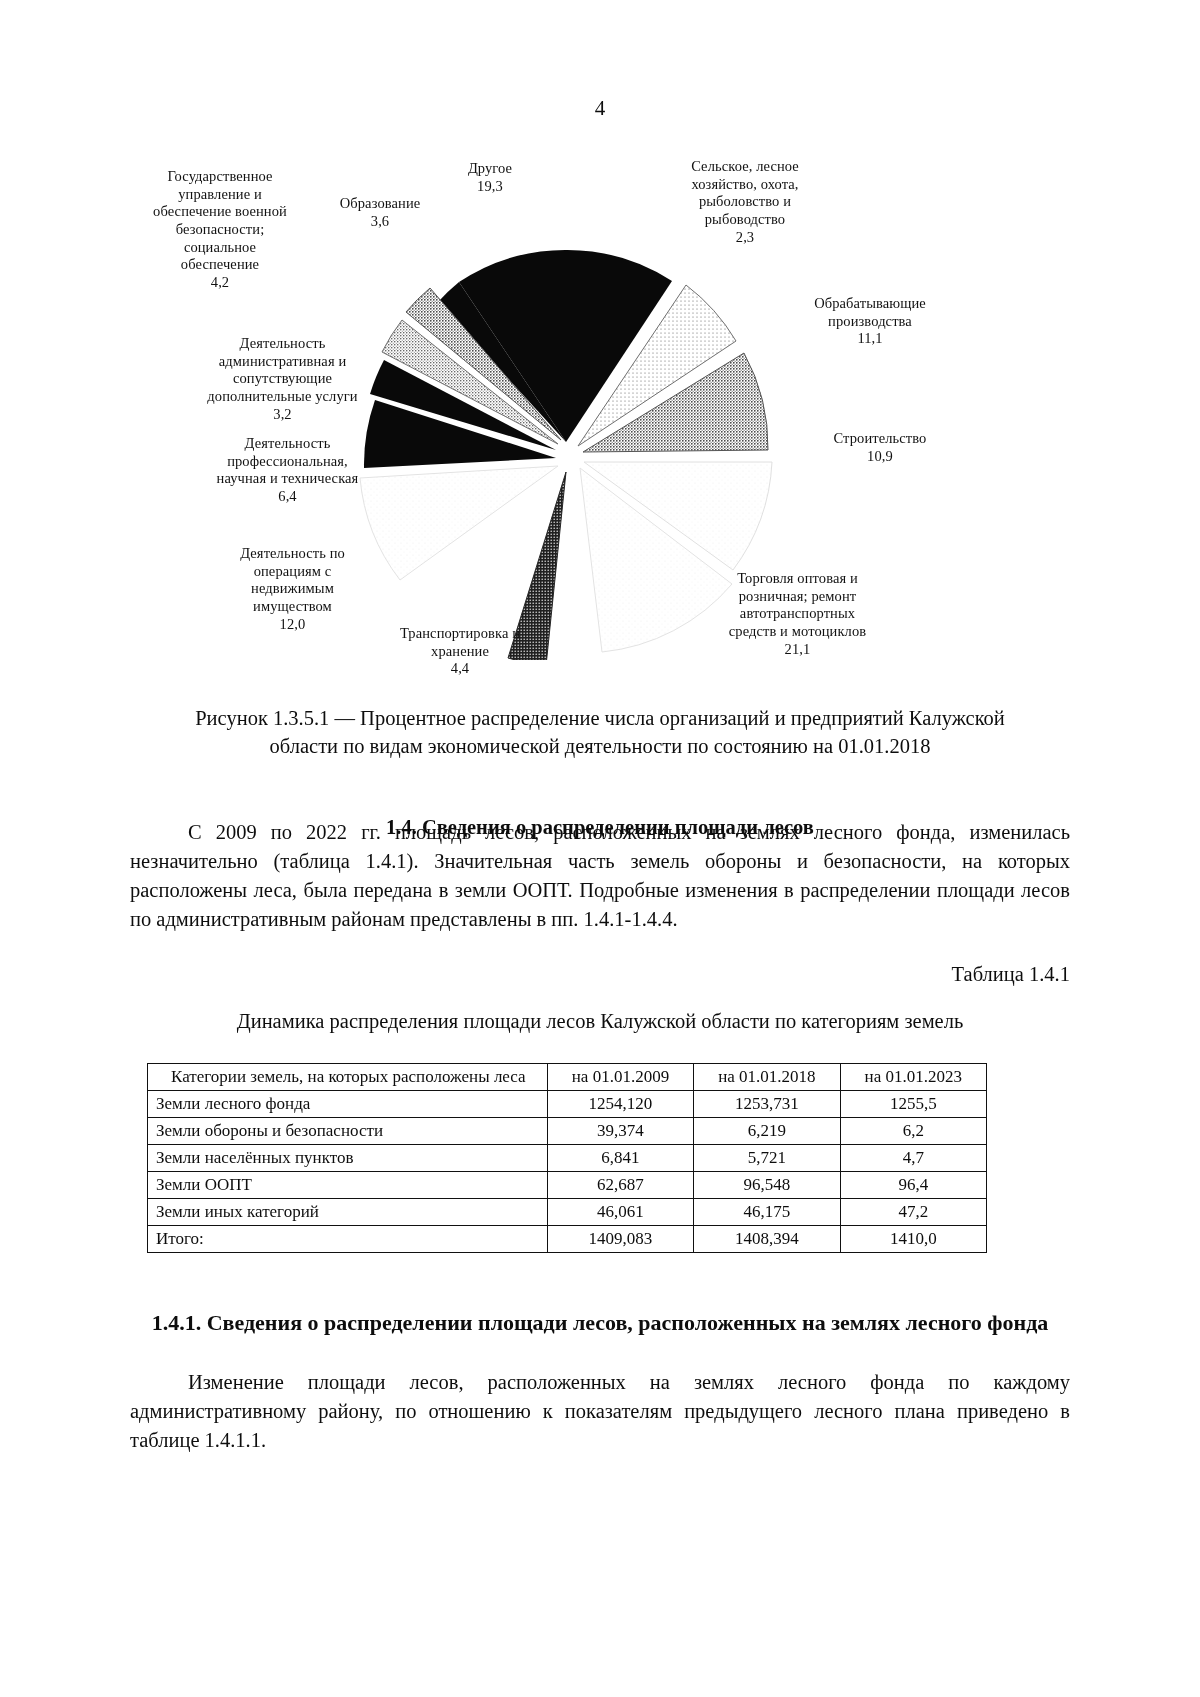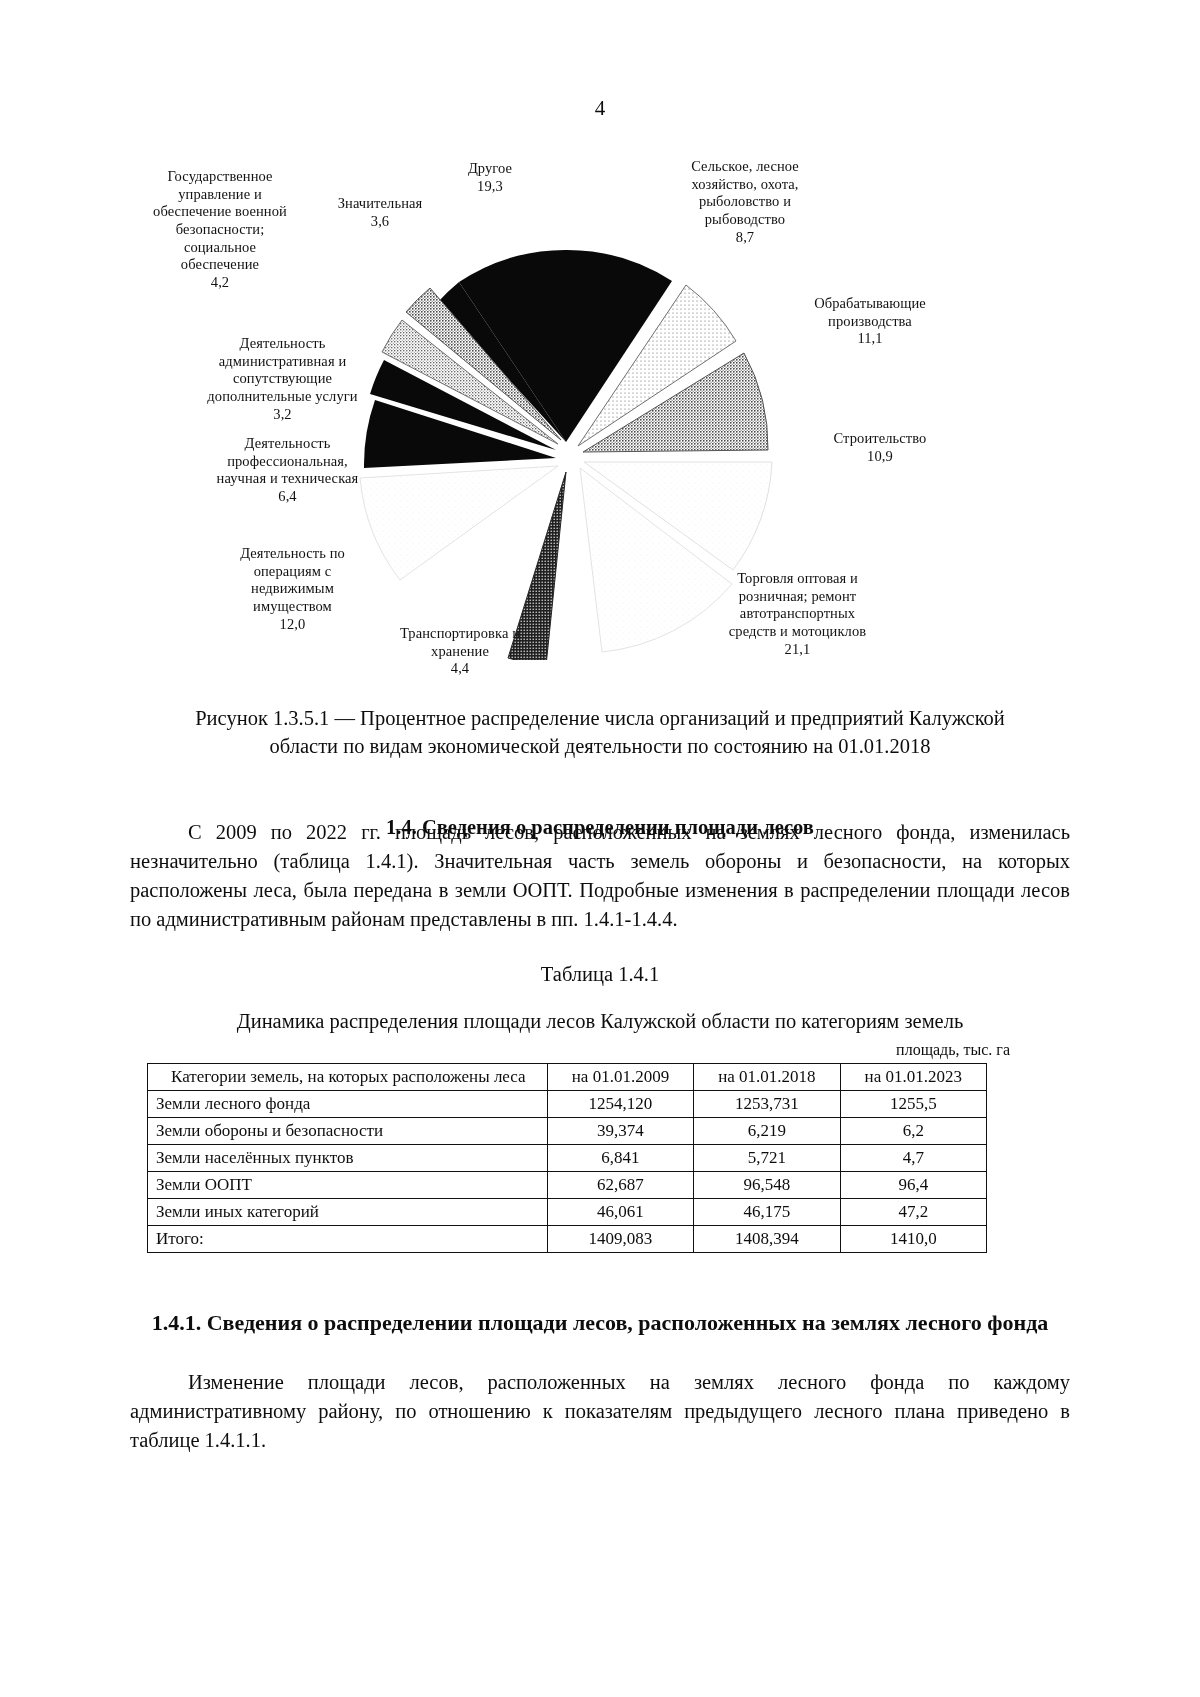--- a/index.html
+++ b/index.html
@@ -218,35 +218,35 @@
       <span style="white-space:pre-line;margin-top:23px;">Государственное
 управление и
 обеспечение военной
 безопасности;
 социальное
 обеспечение</span>
       <span class="val">4,2</span>
     </div>
 
     <div class="lbl" style="left:290px; top:55px; width:180px;">
-      <span style="white-space:pre-line;">Значительная</span>
+      <span style="white-space:pre-line;">Образование</span>
       <span class="val">3,6</span>
     </div>
 
     <div class="lbl" style="left:420px; top:20px; width:140px;">
       <span style="white-space:pre-line;">Другое</span>
       <span class="val">19,3</span>
     </div>
 
     <div class="lbl" style="left:640px; top:18px; width:210px;">
       <span style="white-space:pre-line;">Сельское, лесное
 хозяйство, охота,
 рыболовство и
 рыбоводство</span>
-      <span class="val">8,7</span>
+      <span class="val">2,3</span>
     </div>
 
     <div class="lbl" style="left:770px; top:155px; width:200px;">
       <span style="white-space:pre-line;">Обрабатывающие
 производства</span>
       <span class="val">11,1</span>
     </div>
 
     <div class="lbl" style="left:785px; top:290px; width:190px;">
       <span style="white-space:pre-line;">Строительство</span>
@@ -293,25 +293,24 @@
 
   <div class="fig-caption">
     <div>Рисунок 1.3.5.1 — Процентное распределение числа организаций и предприятий Калужской</div>
     <div>области по видам экономической деятельности по состоянию на 01.01.2018</div>
   </div>
 
   <div class="h-sec" style="top:768px;">1.4. Сведения о распределении площади лесов</div>
 
   <p class="body" style="top:818px;">С 2009 по 2022 гг. площадь лесов, расположенных на землях лесного фонда, изменилась незначительно (таблица 1.4.1). Значительная часть земель обороны и безопасности, на которых расположены леса, была передана в земли ООПТ. Подробные изменения в распределении площади лесов по административным районам представлены в пп. 1.4.1-1.4.4.</p>
 
-  <div class="table-label" style="top:963px;text-align:center;">Таблица 1.4.1</div>
+  <div class="table-label" style="top:963px;">Таблица 1.4.1</div>
 
   <div class="table-title" style="top:1010px;">Динамика распределения площади лесов Калужской области по категориям земель</div>
 
-  <div class="table-units" style="top:1041px;">площадь, тыс. га</div>
 
   <table class="data" style="top:1063px;">
     <thead>
       <tr>
         <th class="c0">Категории земель, на которых расположены леса</th>
         <th class="num">на 01.01.2009</th>
         <th class="num">на 01.01.2018</th>
         <th class="num">на 01.01.2023</th>
       </tr>
     </thead>

